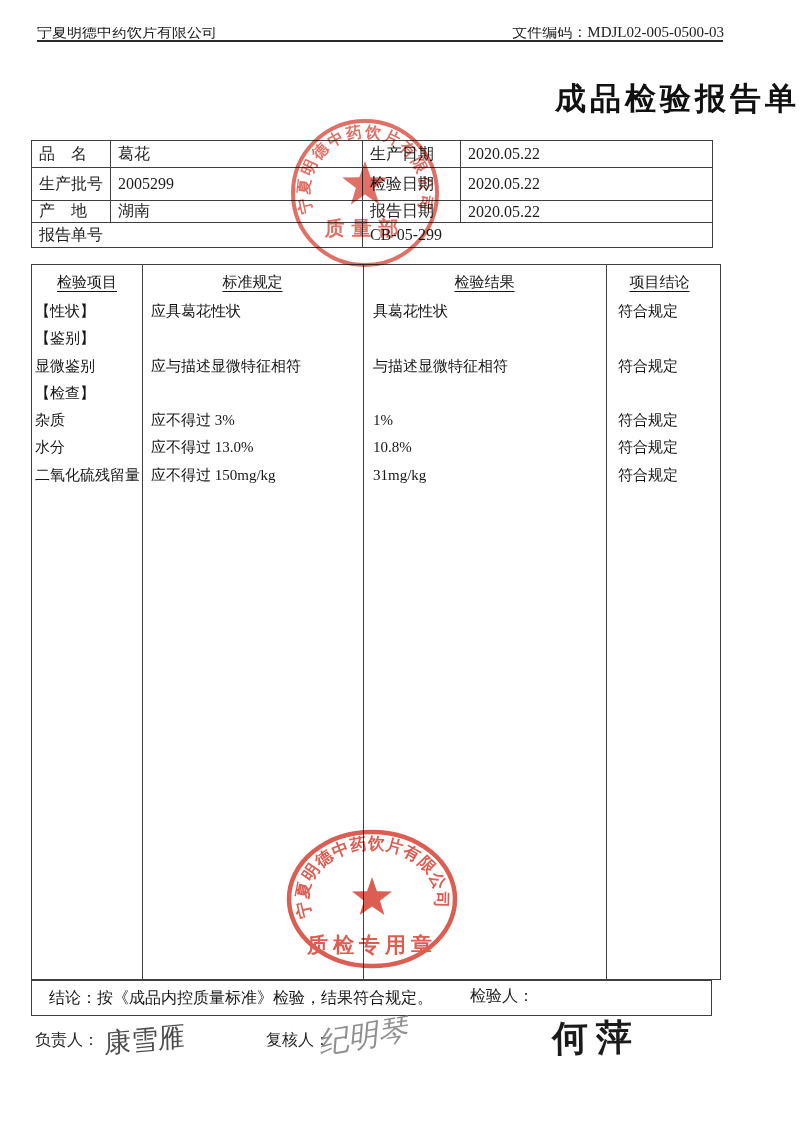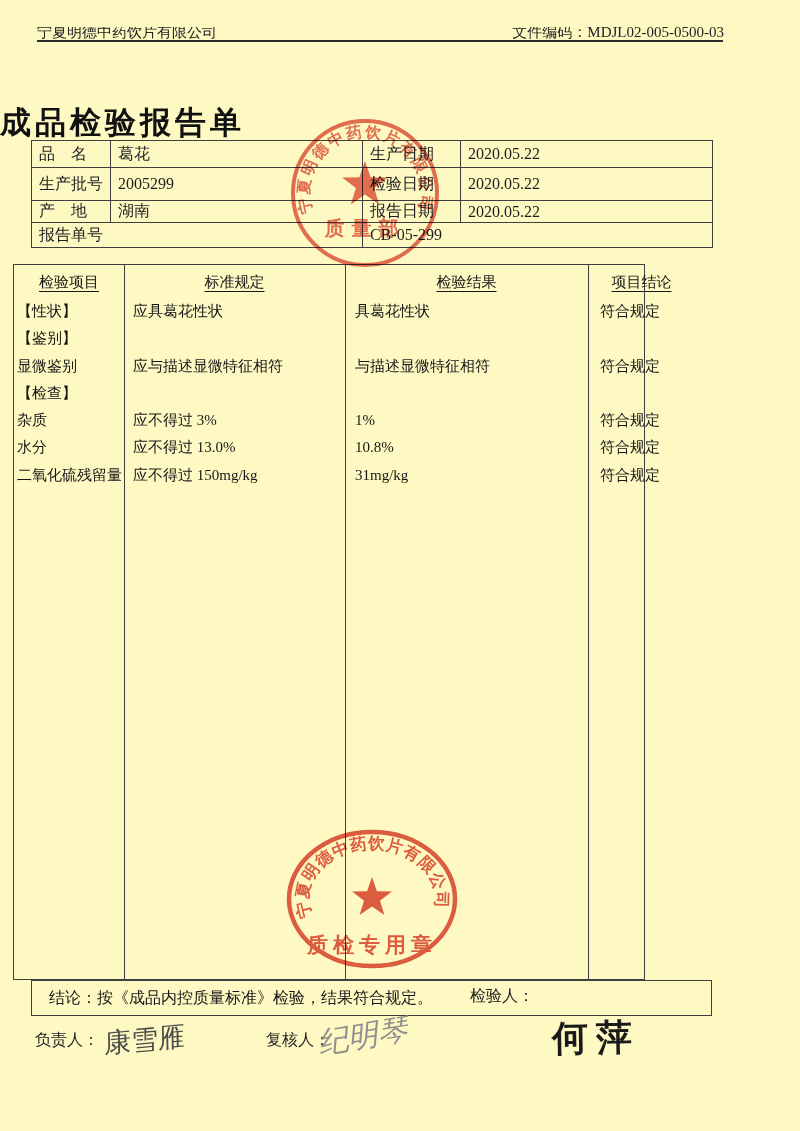--- a/index.html
+++ b/index.html
@@ -1,35 +1,35 @@
 <!DOCTYPE html>
 <html><head>
 <meta charset="utf-8">
 <style>
   html,body{margin:0;padding:0;background:#888;}
   .page{
-    position:relative;width:800px;height:1131px;background:#fef9c3;
+    position:relative;width:800px;height:1131px;background:#ffffff;
     margin:0 auto;overflow:hidden;
     font-family:"Liberation Serif","DejaVu Serif",serif;color:#1e1e1e;
   }
   
   .hdr-clip{position:absolute;top:27px;height:14px;overflow:hidden;}
   .hdr-clip span{display:block;margin-top:-4px;font-size:15px;white-space:nowrap;color:#222;}
   .hdr-left{left:37px;}
   .hdr-right{right:76px;text-align:center;}
   .hdr-rule{position:absolute;left:37px;top:40px;width:686px;height:2px;background:#2b2b2b;}
   
-  .title{position:absolute;left:0;top:78px;width:100%;text-align:left;
-    font-size:31px;font-weight:bold;letter-spacing:4px;color:#111;margin-top:24px;}
+  .title{position:absolute;left:0;top:78px;width:100%;text-align:right;
+    font-size:31px;font-weight:bold;letter-spacing:4px;color:#111;}
   
   .info-table{position:absolute;left:31px;top:140px;border-collapse:collapse;table-layout:fixed;}
   .info-table td{border:1px solid #3f3f3f;font-size:16px;padding:0 0 0 7px;
     white-space:nowrap;overflow:hidden;vertical-align:middle;}
   
-  .insp{position:absolute;left:13px;top:264px;width:632px;height:716px;
+  .insp{position:absolute;left:31px;top:264px;width:690px;height:716px;
     border:1px solid #3f3f3f;box-sizing:border-box;}
   .insp .vline{position:absolute;top:0;bottom:0;width:1px;background:#3f3f3f;}
   .insp .hcell{position:absolute;top:8px;font-size:15px;text-align:center;
     text-decoration:underline;text-underline-offset:4px;color:#161616;}
   .insp .bodycol{position:absolute;top:33px;font-size:15px;color:#161616;}
   .insp .bodycol div{line-height:27.3px;height:27.3px;white-space:nowrap;}
   .concl{position:absolute;left:31px;top:980px;width:681px;height:36px;
     border:1px solid #3f3f3f;box-sizing:border-box;font-size:16px;
     line-height:34px;padding-left:17px;color:#161616;}
   

